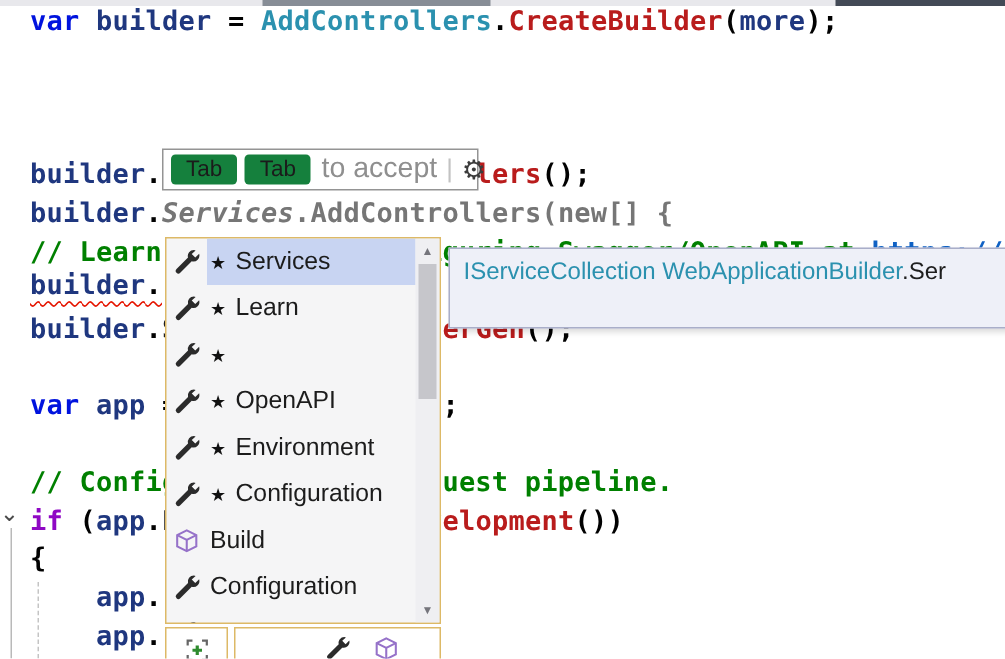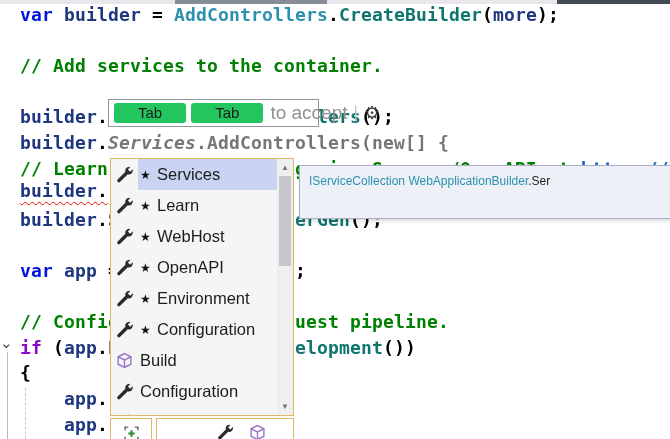--- a/index.html
+++ b/index.html
@@ -17,42 +17,42 @@
   #code{position:absolute;left:0;top:0;width:670px;height:439px;z-index:1;}
   .cl{
     position:absolute;left:20px;height:26px;white-space:pre;
     font-family:"DejaVu Sans Mono","Liberation Mono",monospace;
     font-size:18px;line-height:25.6px;font-weight:600;letter-spacing:.16px;color:#010101;
   }
   .tk-kw{color:#0013de}
   .tk-ctrl{color:#8f08c4}
   .tk-var{color:#1f377f}
   .tk-type{color:#2b91af}
-  .tk-method{color:#0f766e}
+  .tk-method{color:#b91c1c}
   .tk-plain{color:#1e1e1e}
   .tk-punct{color:#010101}
   .tk-comment{color:#008000}
   .tk-url{color:#0f61c4;text-decoration:underline}
   .tk-ghost{color:#767676}
   .tk-ghosti{color:#767676;font-style:italic}
   .tk-sq{text-decoration-line:underline;text-decoration-style:wavy;text-decoration-color:#e51400;text-decoration-thickness:1px;text-underline-offset:4px;}
 
   .guide-solid{position:absolute;left:7px;top:352px;width:0;height:87px;border-left:1.5px solid #b9b9b9;z-index:0;}
   .guide-dashed{position:absolute;left:25px;top:388px;width:0;height:51px;border-left:1.5px dashed #c4c4c4;z-index:0;}
   .fold-chevron{position:absolute;left:0px;top:336px;width:14px;height:16px;color:#4a4a4a;font-size:15px;line-height:14px;z-index:1;}
 
   
   .hintbox{
     position:absolute;left:108px;top:99px;width:211px;height:28px;z-index:6;
     background:#ffffff;border:1.5px solid #949494;box-sizing:border-box;
     display:flex;align-items:center;padding:0 5px;gap:5px;
   }
   .tabchip{
-    background:#22c55e;color:#1b1b1b;font-size:15px;line-height:20px;
-    padding:0 24px;border-radius:3px;height:20px;display:inline-block;
+    background:#15803d;color:#1b1b1b;font-size:15px;line-height:20px;
+    padding:0 10px;border-radius:3px;height:20px;display:inline-block;
   }
   .accepttext{color:#8f8f8f;font-size:19px;margin-left:2px;white-space:nowrap;}
   .hintsep{color:#c2c2c2;font-size:17px;margin:0 1px;}
   .gear{color:#3c3c3c;font-size:18px;line-height:18px;}
 
   
   .popup{
     position:absolute;left:110px;top:158px;width:184px;height:258px;z-index:5;
     background:#f5f5f6;border:1.5px solid #ddb966;box-sizing:border-box;overflow:hidden;
   }
@@ -74,40 +74,39 @@
   .tbox1{left:110px;top:418px;width:42px;height:30px;display:flex;align-items:center;justify-content:center;}
   .tbox2{left:156px;top:418px;width:138px;height:30px;}
   .tb-ic{position:absolute;top:5px;width:17px;height:17px;}
 
   
   .tooltip{
     position:absolute;left:299px;top:165px;width:380px;height:54px;z-index:7;
     background:#eef0f8;border:1.5px solid #a9aec9;box-sizing:border-box;
     padding:4px 9px;box-shadow:2px 2px 4px rgba(0,0,0,.15);
   }
-  .ttl{font-size:12px;line-height:23px;white-space:nowrap;color:#1e1e1e;}
+  .ttl{font-size:16px;line-height:23px;white-space:nowrap;color:#1e1e1e;}
   .tt-type{color:#2b91af;}
   .tt-desc{color:#323232;}
 </style>
 </head>
 <body>
 
 <div class="topstrip">
   <div class="topseg a"></div>
   <div class="topseg b"></div>
 </div>
 
 <div class="guide-solid"></div>
 <div class="guide-dashed"></div>
 <div class="fold-chevron">⌄</div>
 
 <div id="code">
     <div class="cl" style="top: 2px;"><span class="tk-kw">var</span><span class="tk-punct"> </span><span class="tk-var">builder</span><span class="tk-punct"> = </span><span class="tk-type">AddControllers</span><span class="tk-punct">.</span><span class="tk-method">CreateBuilder</span><span class="tk-punct">(</span><span class="tk-var">more</span><span class="tk-punct">);</span></div>
     <div class="cl" style="top: 27.6px;"></div>
-    <div class="cl" style="top: 53.2px;"><span class="tk-comment">// Add services to the container.</span></div>
     <div class="cl" style="top: 78.8px;"></div>
     <div class="cl" style="top: 104.4px;"><span class="tk-var">builder</span><span class="tk-punct">.</span><span class="tk-plain">Services</span><span class="tk-punct">.</span><span class="tk-method">AddControllers</span><span class="tk-punct">();</span></div>
     <div class="cl" style="top: 130px;"><span class="tk-var">builder</span><span class="tk-punct">.</span><span class="tk-ghosti">Services</span><span class="tk-ghost">.AddControllers(new[] {</span></div>
     <div class="cl" style="top: 155.6px;"><span class="tk-comment">// Learn more about configuring Swagger/OpenAPI at </span><span class="tk-url">https://aka.ms/aspnetcore/swashbuckle</span></div>
     <div class="cl" style="top: 178px;"><span class="tk-var tk-sq">builder</span><span class="tk-punct tk-sq">.</span></div>
     <div class="cl" style="top: 206.8px;"><span class="tk-var">builder</span><span class="tk-punct">.</span><span class="tk-plain">Services</span><span class="tk-punct">.</span><span class="tk-method">AddSwaggerGen</span><span class="tk-punct">();</span></div>
     <div class="cl" style="top: 232.4px;"></div>
     <div class="cl" style="top: 258px;"><span class="tk-kw">var</span><span class="tk-punct"> </span><span class="tk-var">app</span><span class="tk-punct"> = </span><span class="tk-var">builder</span><span class="tk-punct">.</span><span class="tk-method">Build</span><span class="tk-punct">();</span></div>
     <div class="cl" style="top: 283.6px;"></div>
     <div class="cl" style="top: 309.2px;"><span class="tk-comment">// Configure the HTTP request pipeline.</span></div>
@@ -150,21 +149,20 @@
         </div>
       </div>
       <div class="crow">
         <span class="cicon">
           <svg width="18" height="18" viewBox="0 0 16 16">
             <path fill="#2b2b2b" d="M11.8.6a3.6 3.6 0 0 0-3.5 4.5L1.5 11.9a1.55 1.55 0 1 0 2.2 2.2l6.8-6.8a3.6 3.6 0 0 0 4.4-4.5L12.6 5.1 10.5 3 12.8.9a3.6 3.6 0 0 0-1-.3z"></path>
           </svg>
         </span>
         <div class="clab">
           <span class="cstar">★</span>
-          <span class="ctext">WebHost</span>
         </div>
       </div>
       <div class="crow">
         <span class="cicon">
           <svg width="18" height="18" viewBox="0 0 16 16">
             <path fill="#2b2b2b" d="M11.8.6a3.6 3.6 0 0 0-3.5 4.5L1.5 11.9a1.55 1.55 0 1 0 2.2 2.2l6.8-6.8a3.6 3.6 0 0 0 4.4-4.5L12.6 5.1 10.5 3 12.8.9a3.6 3.6 0 0 0-1-.3z"></path>
           </svg>
         </span>
         <div class="clab">
           <span class="cstar">★</span>

